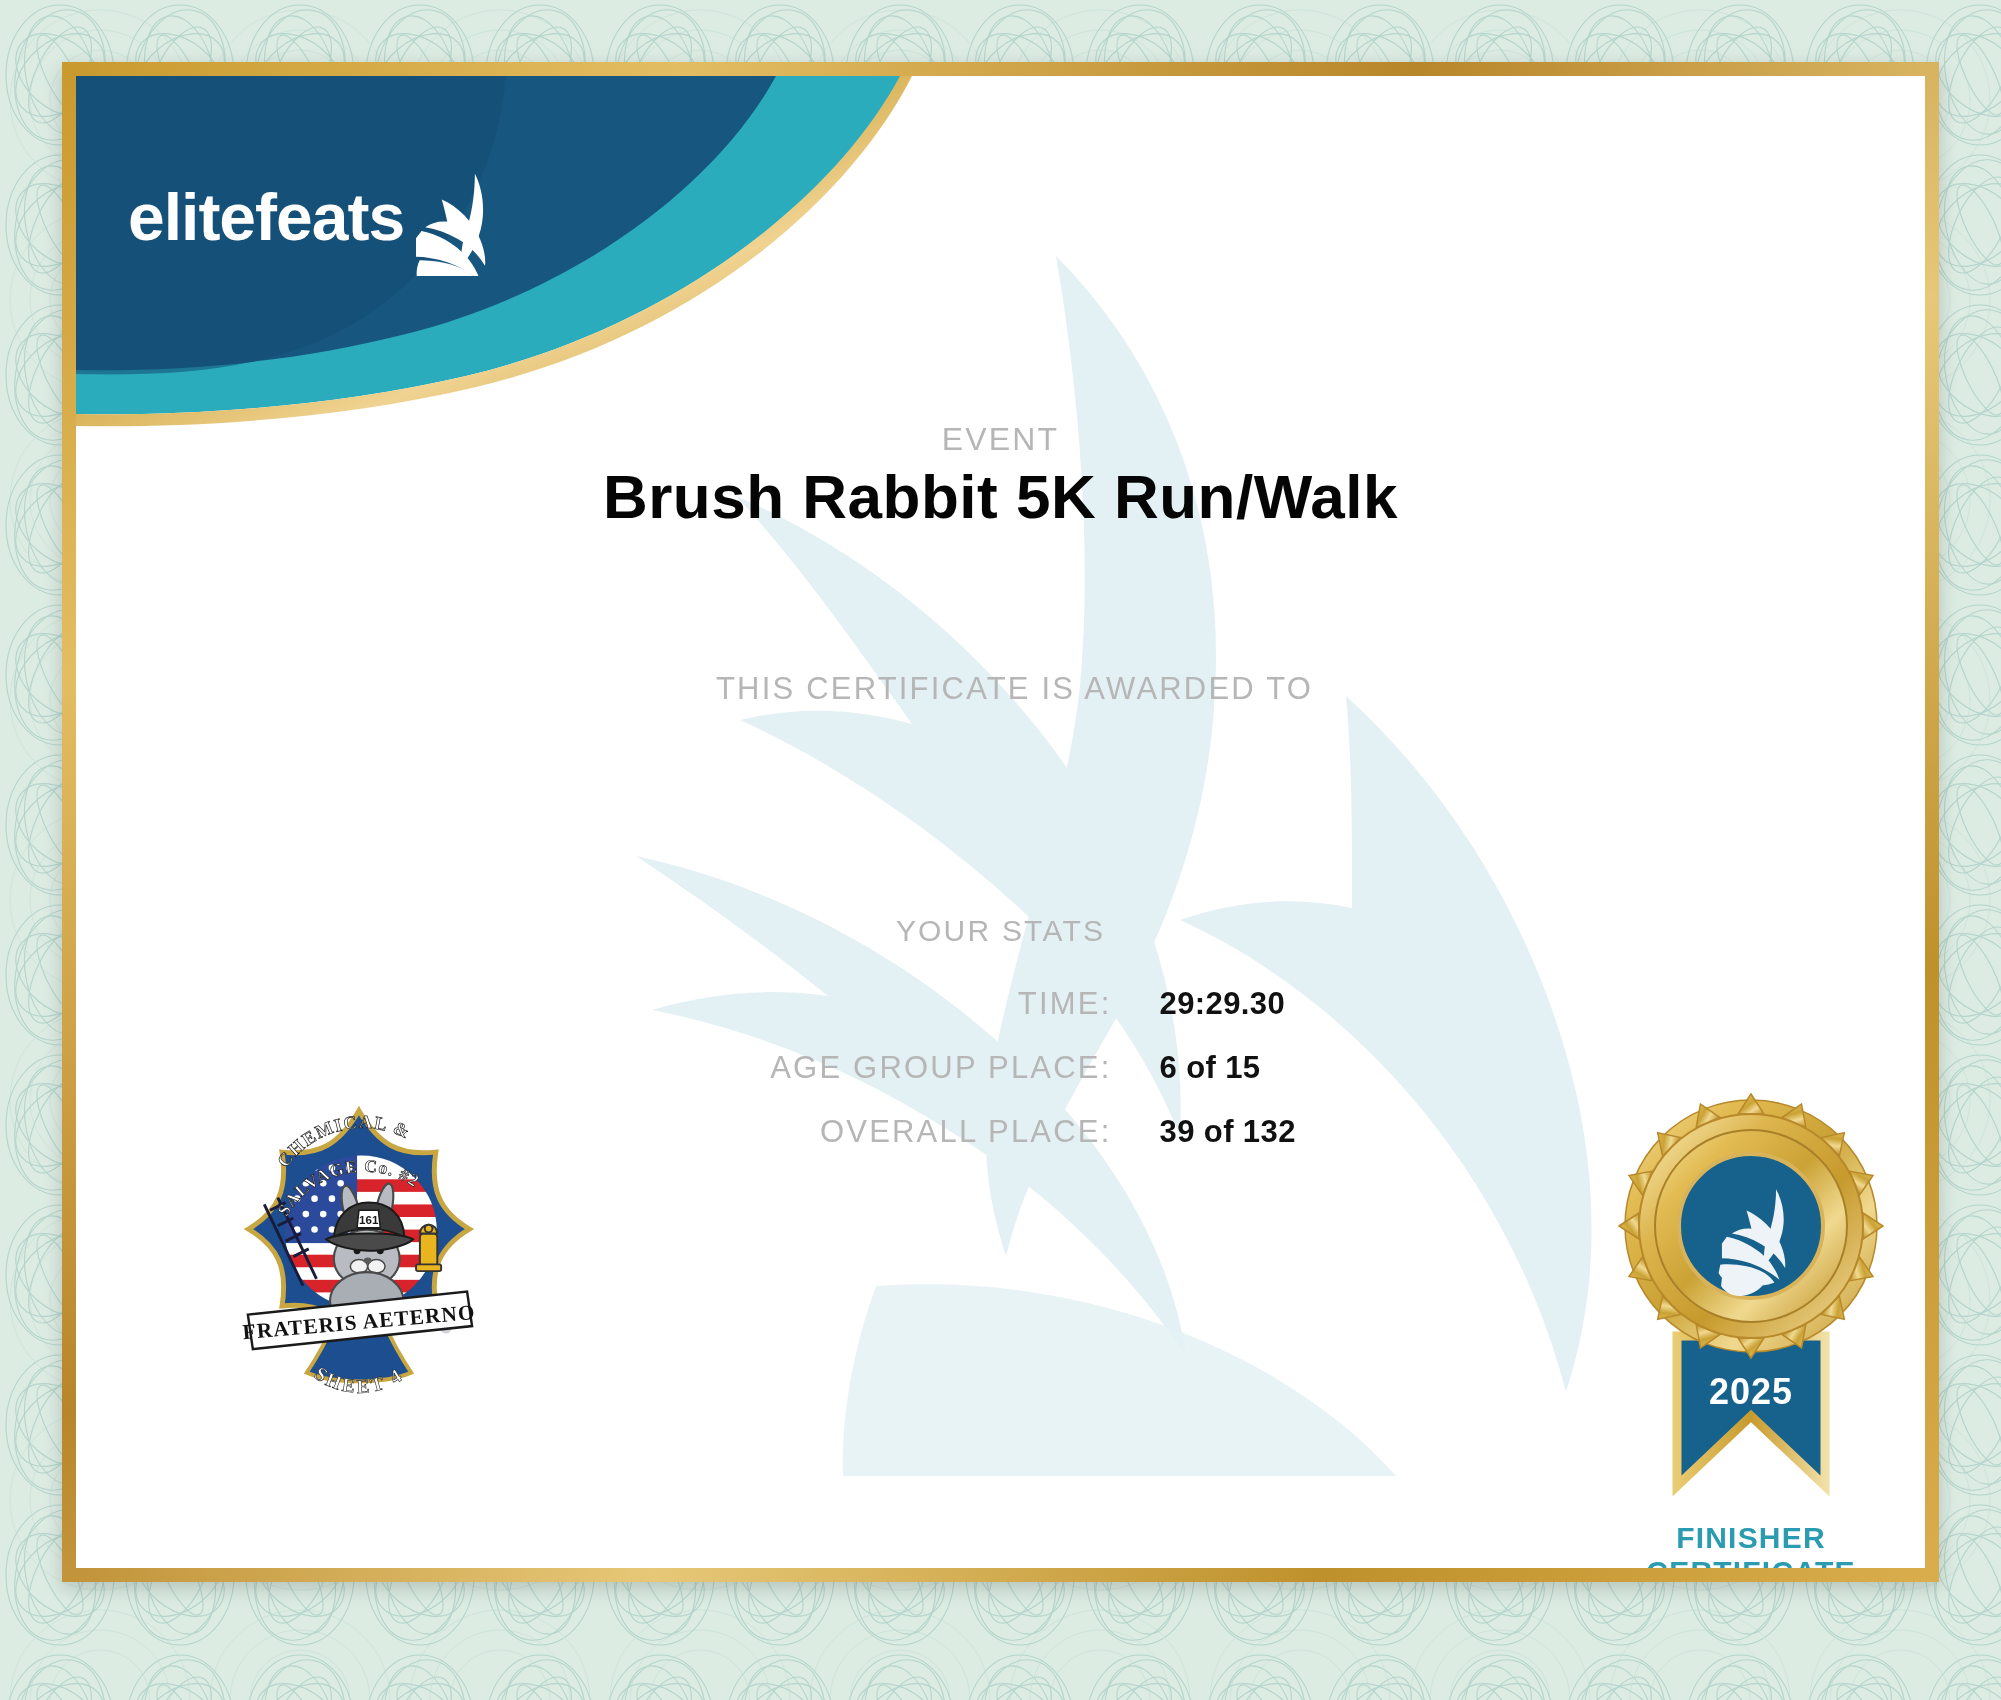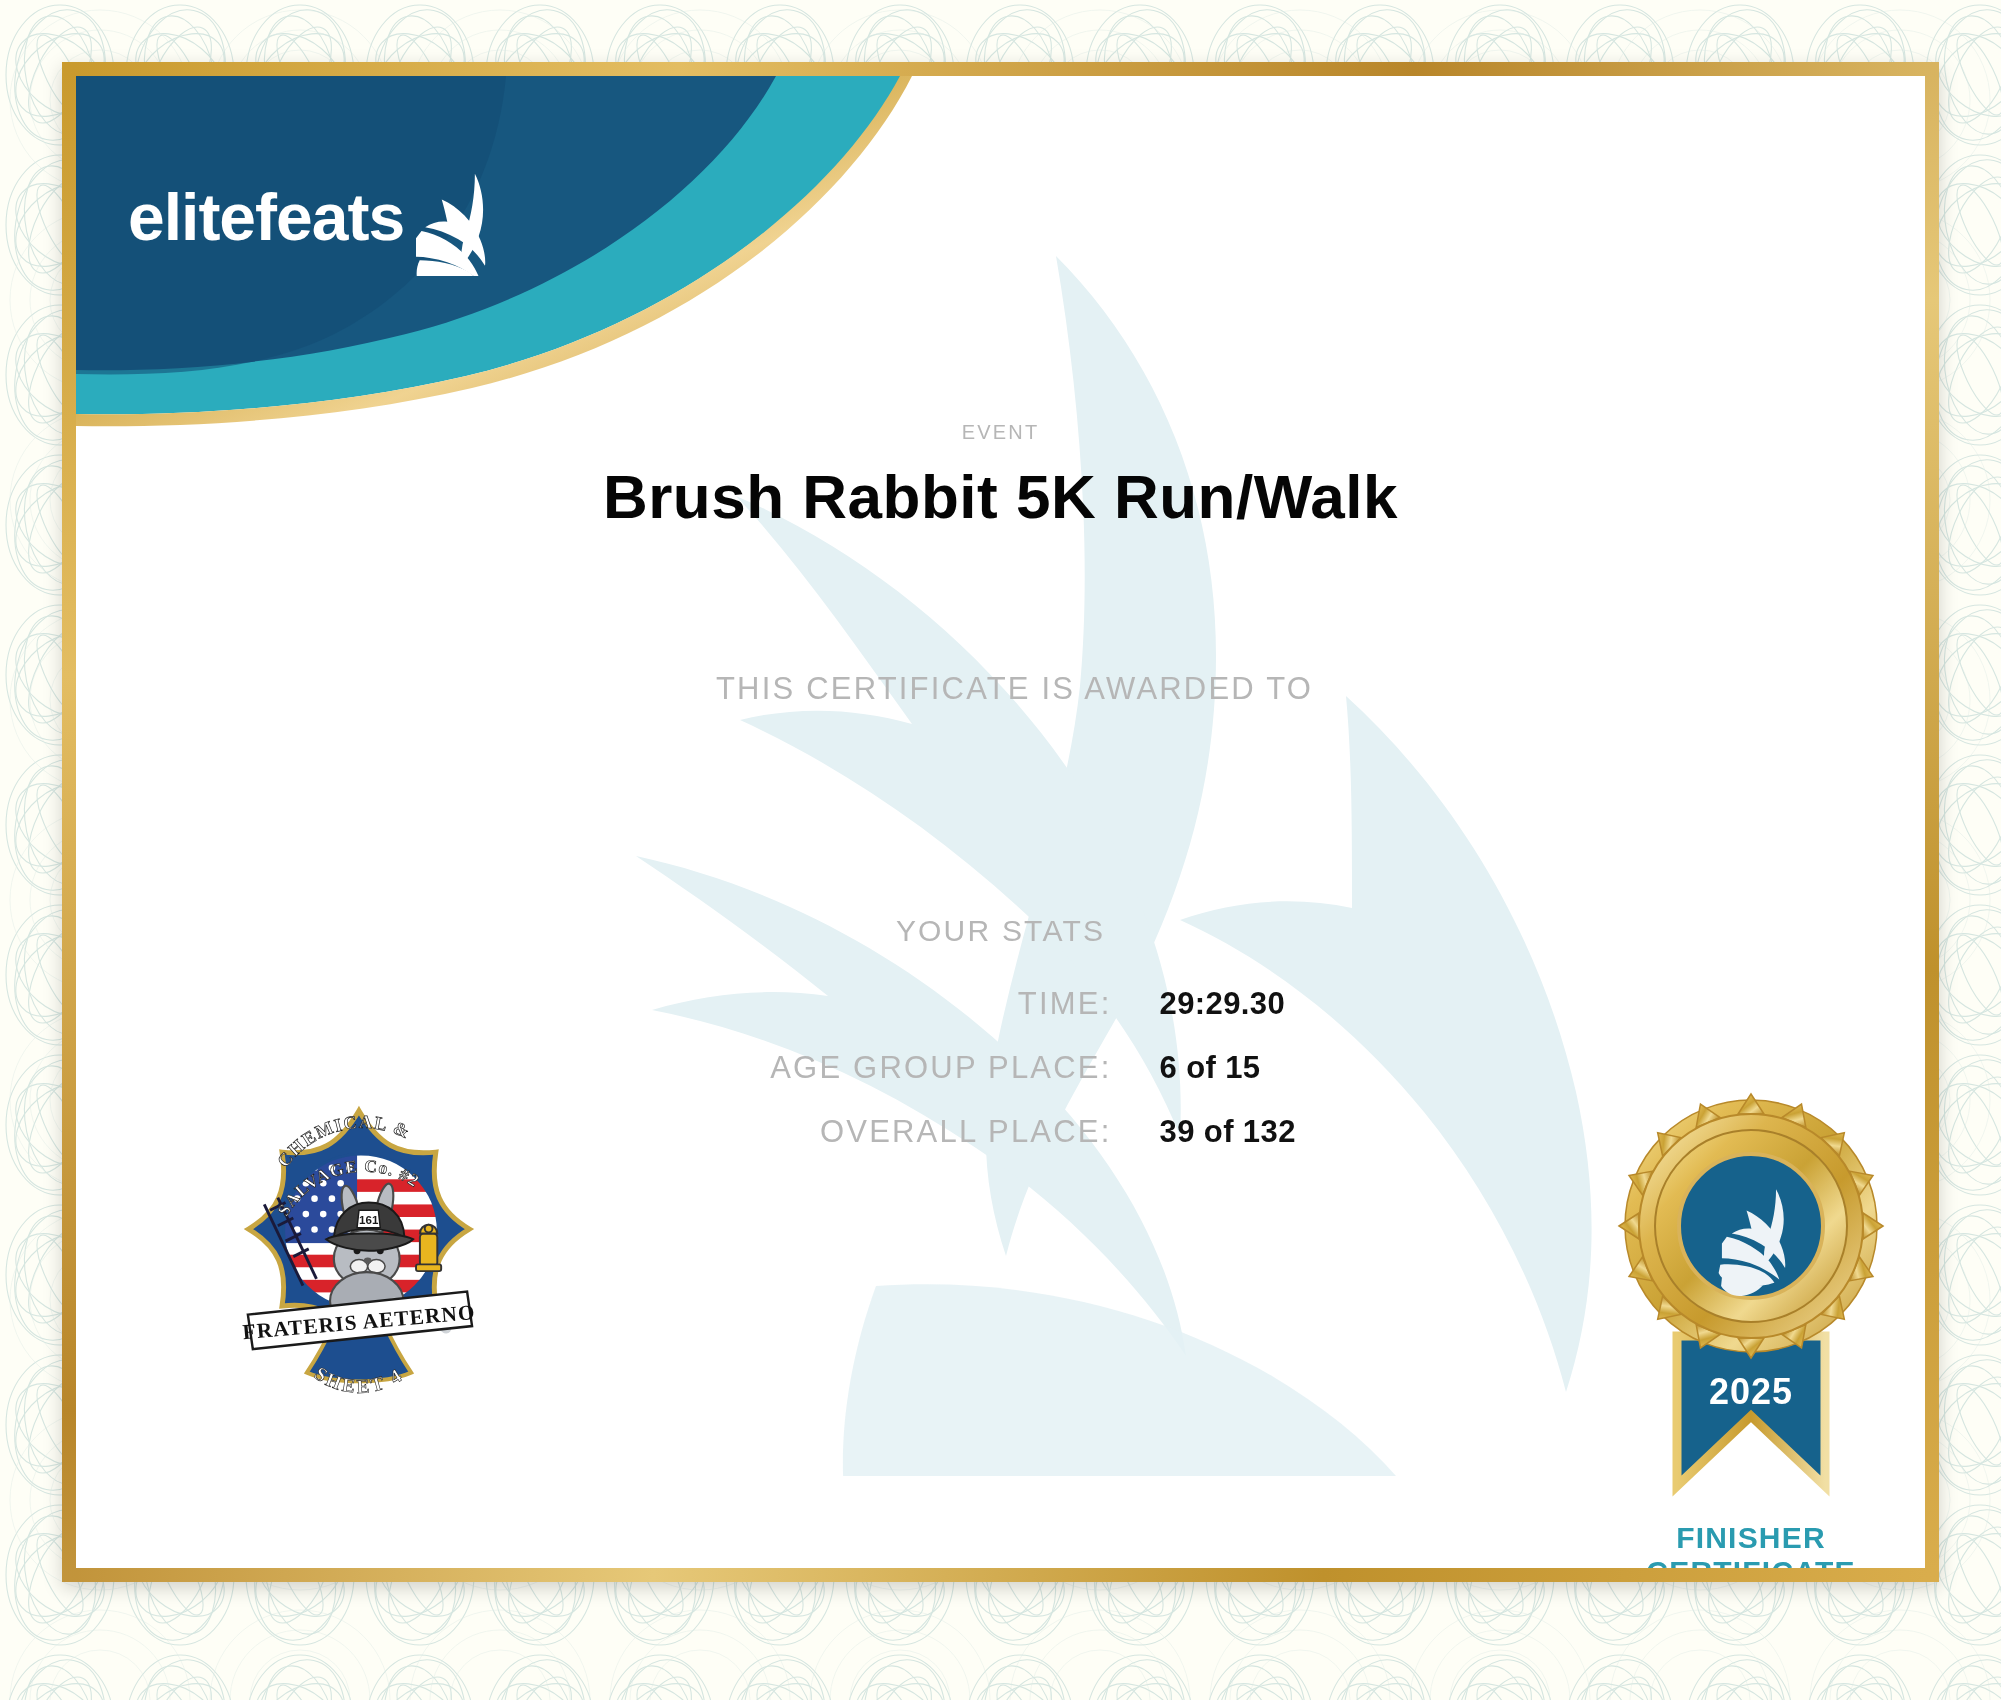--- a/index.html
+++ b/index.html
@@ -7,21 +7,21 @@
     width:2001px;height:1700px;
     background:#ffffff;
     font-family:"Liberation Sans", sans-serif;
     overflow:hidden;
   }
 
   
   #page{
     position:relative;
     width:2001px;height:1700px;
-    background:#fef9c3;
+    background:#15803d;
     overflow:hidden;
   }
   #guilloche{
     position:absolute;inset:0;
     opacity:.85;
   }
 
   
   #frame{
     position:absolute;
@@ -66,21 +66,21 @@
     position:absolute;
     left:0;right:0;
     text-align:center;
   }
   .lbl{
     color:#b6b6b6;
     letter-spacing:2.2px;
     font-weight:400;
   }
 
-  #event-label{top:345px;font-size:20px;}
+  #event-label{top:345px;font-size:32px;}
   #event-title{
     top:385px;
     font-size:62px;font-weight:700;color:#050505;
     letter-spacing:.5px;
   }
   #awarded-label{top:595px;font-size:31px;margin-left:28px;}
   #recipient{
     top:640px;
     font-size:55px;font-weight:700;color:#0a0a0a;
     letter-spacing:.5px;

